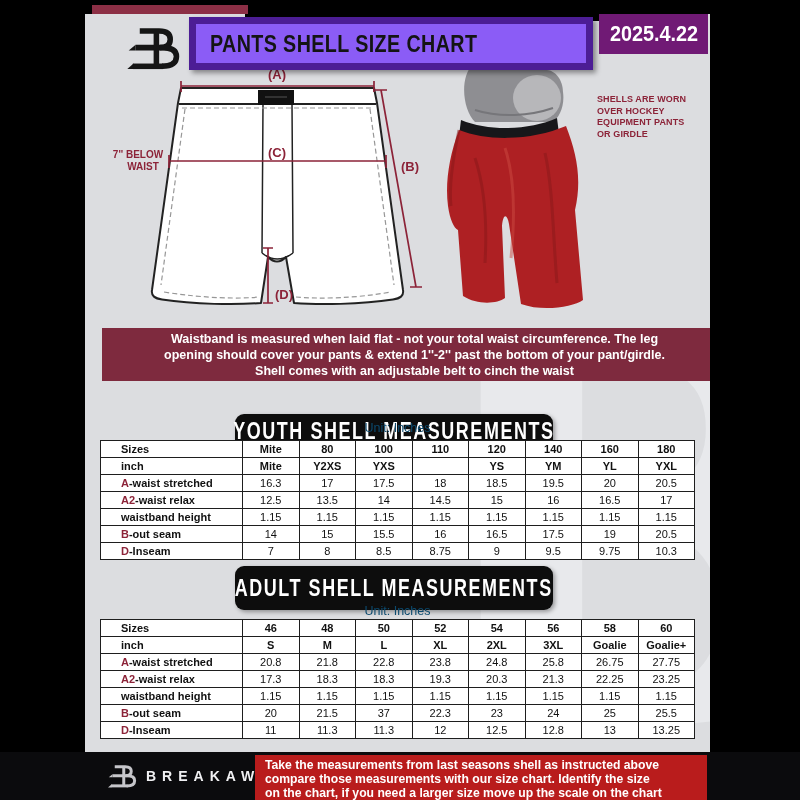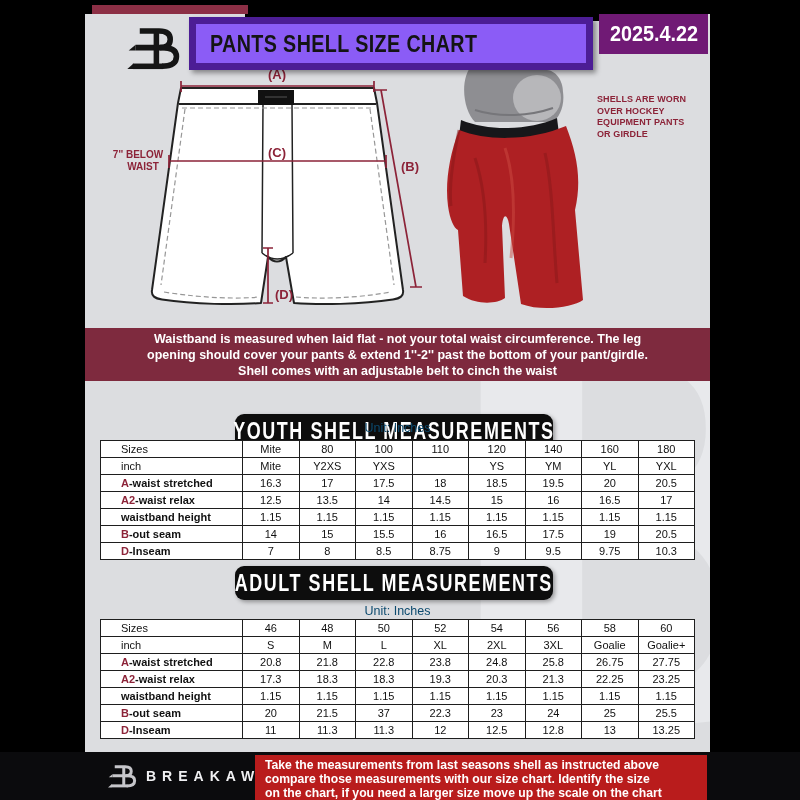--- a/index.html
+++ b/index.html
@@ -19,40 +19,40 @@
              display:flex;align-items:center;}
   .t-title{display:inline-block;transform:scaleX(.82);transform-origin:left center;
            font-size:24px;font-weight:bold;color:#141414;letter-spacing:.5px;padding-left:17px;white-space:nowrap;}
   .date-box{position:absolute;left:514px;top:0;width:109px;height:40px;background:#701a75;z-index:2;
             display:flex;align-items:center;justify-content:center;}
   .t-date{display:inline-block;transform:scaleX(.9);font-size:22px;font-weight:bold;color:#fff;white-space:nowrap;}
   .diagram{position:absolute;left:20px;top:49px;width:340px;height:260px;z-index:1;}
   .photo{position:absolute;left:360px;top:44px;width:163px;height:254px;z-index:1;}
   .photo-caption{position:absolute;left:512px;top:80px;width:115px;color:#8c2338;font-weight:bold;
                  font-size:9px;line-height:11.5px;letter-spacing:.1px;z-index:2;}
-  .notice{position:absolute;left:0;top:314px;width:625px;height:53px;background:#7e2a3e;color:#fff;
+  .notice{position:absolute;left:17px;top:314px;width:625px;height:53px;background:#7e2a3e;color:#fff;
           display:flex;flex-direction:column;justify-content:center;text-align:center;
           font-size:12.5px;font-weight:bold;line-height:16px;z-index:1;}
   .section-banner{position:absolute;left:150px;width:318px;background:#0d0d0d;border-radius:9px;
                   display:flex;align-items:center;justify-content:center;z-index:1;
                   box-shadow:2px 2px 4px rgba(0,0,0,.35);}
   .banner-youth{top:368px;height:35px;margin-top:32px;}
-  .banner-adult{top:552px;height:34px;}
+  .banner-adult{top:552px;height:44px;}
   .cond-banner{display:inline-block;transform:scaleX(.78);font-size:23px;font-weight:bold;color:#fff;
                letter-spacing:2px;white-space:nowrap;}
   .unit{position:absolute;left:0;width:625px;text-align:center;font-size:12.5px;color:#0c4a6e;z-index:1;}
   .unit-youth{top:407px;}
   .unit-adult{top:590px;}
   .size-table{position:absolute;left:15px;width:595px;border-collapse:collapse;background:#fff;
               table-layout:fixed;font-size:11px;color:#111;z-index:1;}
   .table-youth{top:426px;}
   .table-adult{top:605px;}
   .size-table td{border:1.5px solid #1e1e1e;height:16px;text-align:center;padding:0 2px;line-height:1;}
   .size-table td.lbl{text-align:left;padding-left:20px;font-weight:bold;}
-  .size-table tr.hdr td{font-weight:normal;}
+  .size-table tr.hdr td{font-weight:bold;}
   .pfx{color:#8c2338;}
   .footer{position:absolute;left:0;top:752px;width:800px;height:48px;background:#0b0b0d;}
   .brand{position:absolute;left:146px;top:0;height:48px;display:flex;align-items:center;
          color:#f0f0f2;font-size:14px;font-weight:bold;letter-spacing:6px;}
   .footer-note{position:absolute;left:255px;top:3px;width:452px;height:45px;background:#b91c1c;
                color:#fff;font-size:12.2px;font-weight:bold;line-height:14px;padding:3px 0 0 10px;box-sizing:border-box;}
   svg text.m{fill:#8c2338;font-weight:bold;font-family:"Liberation Sans",sans-serif;}
 </style>
 </head>
 <body>

